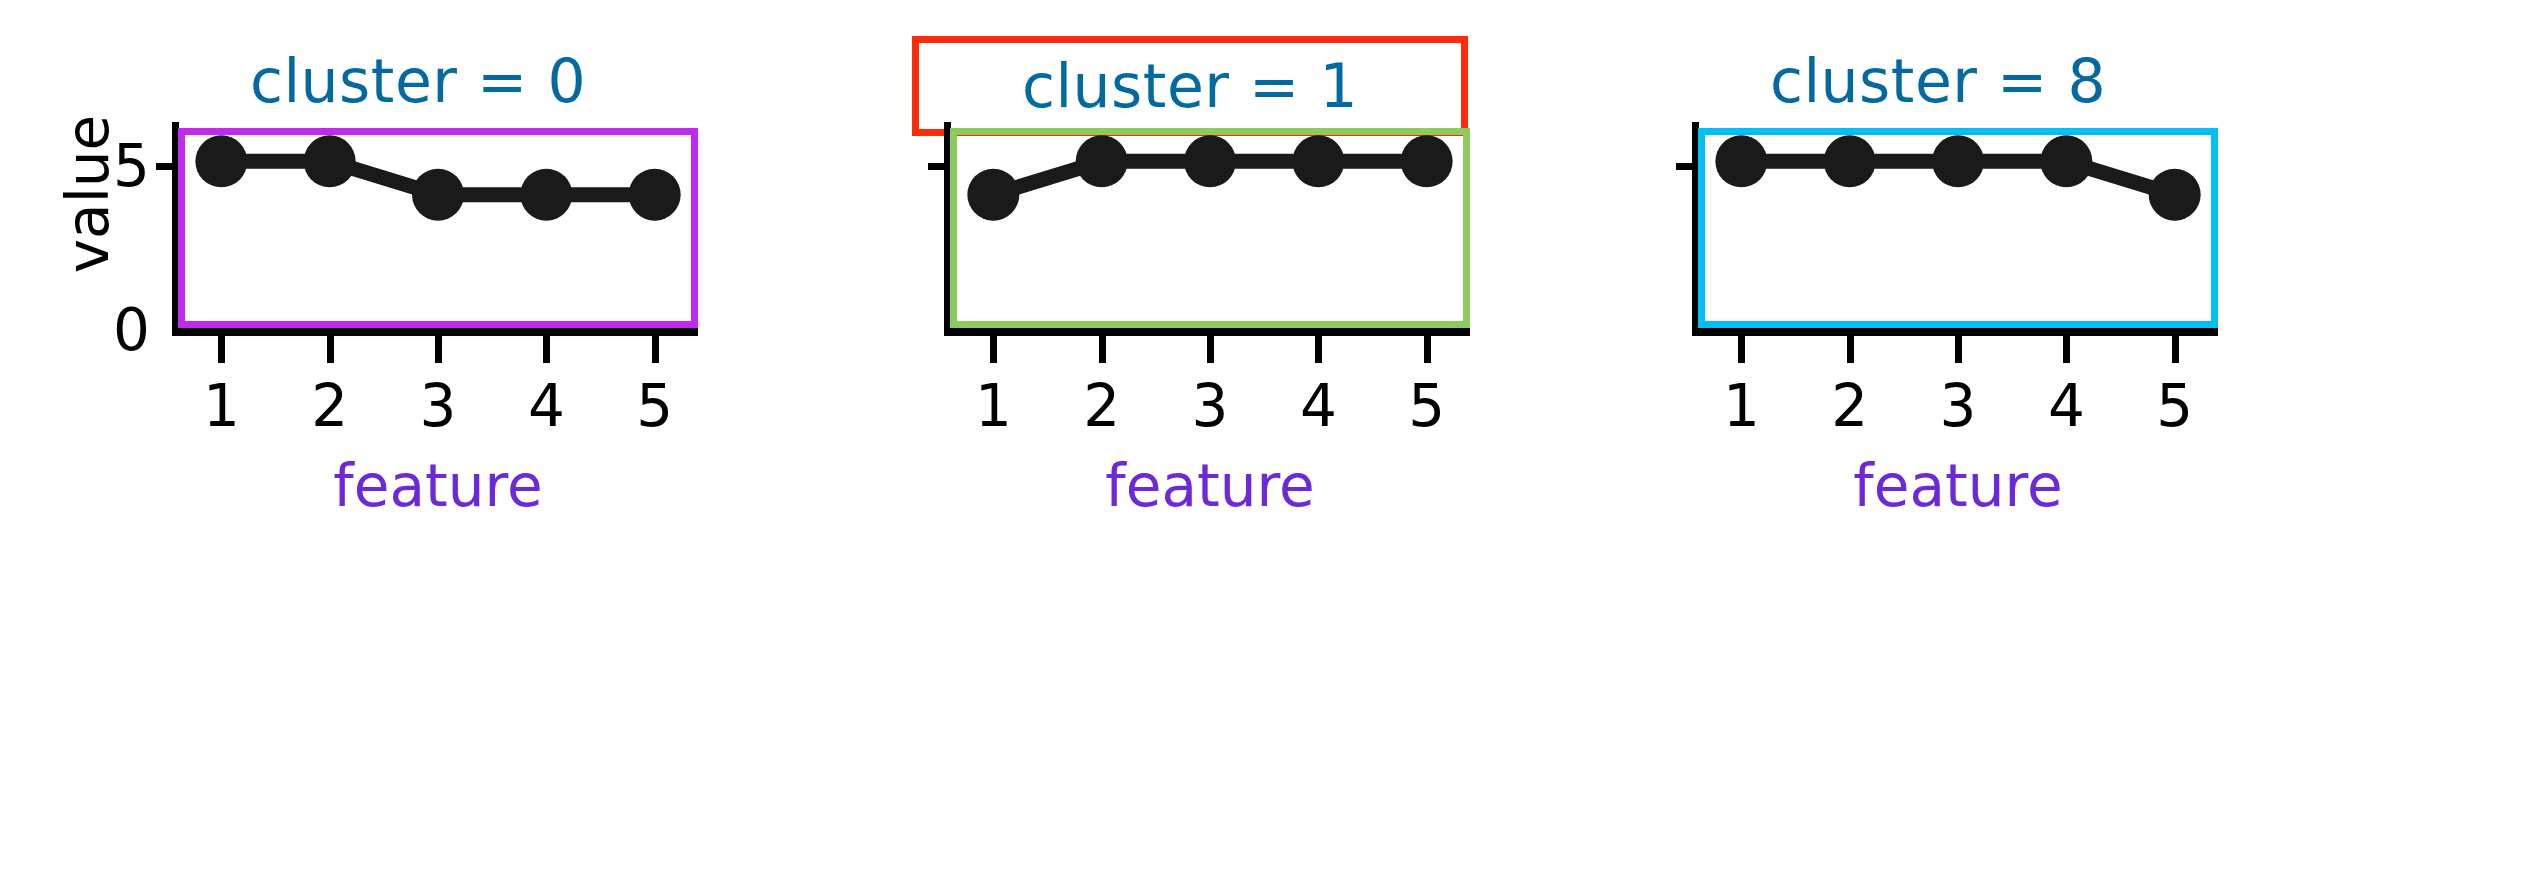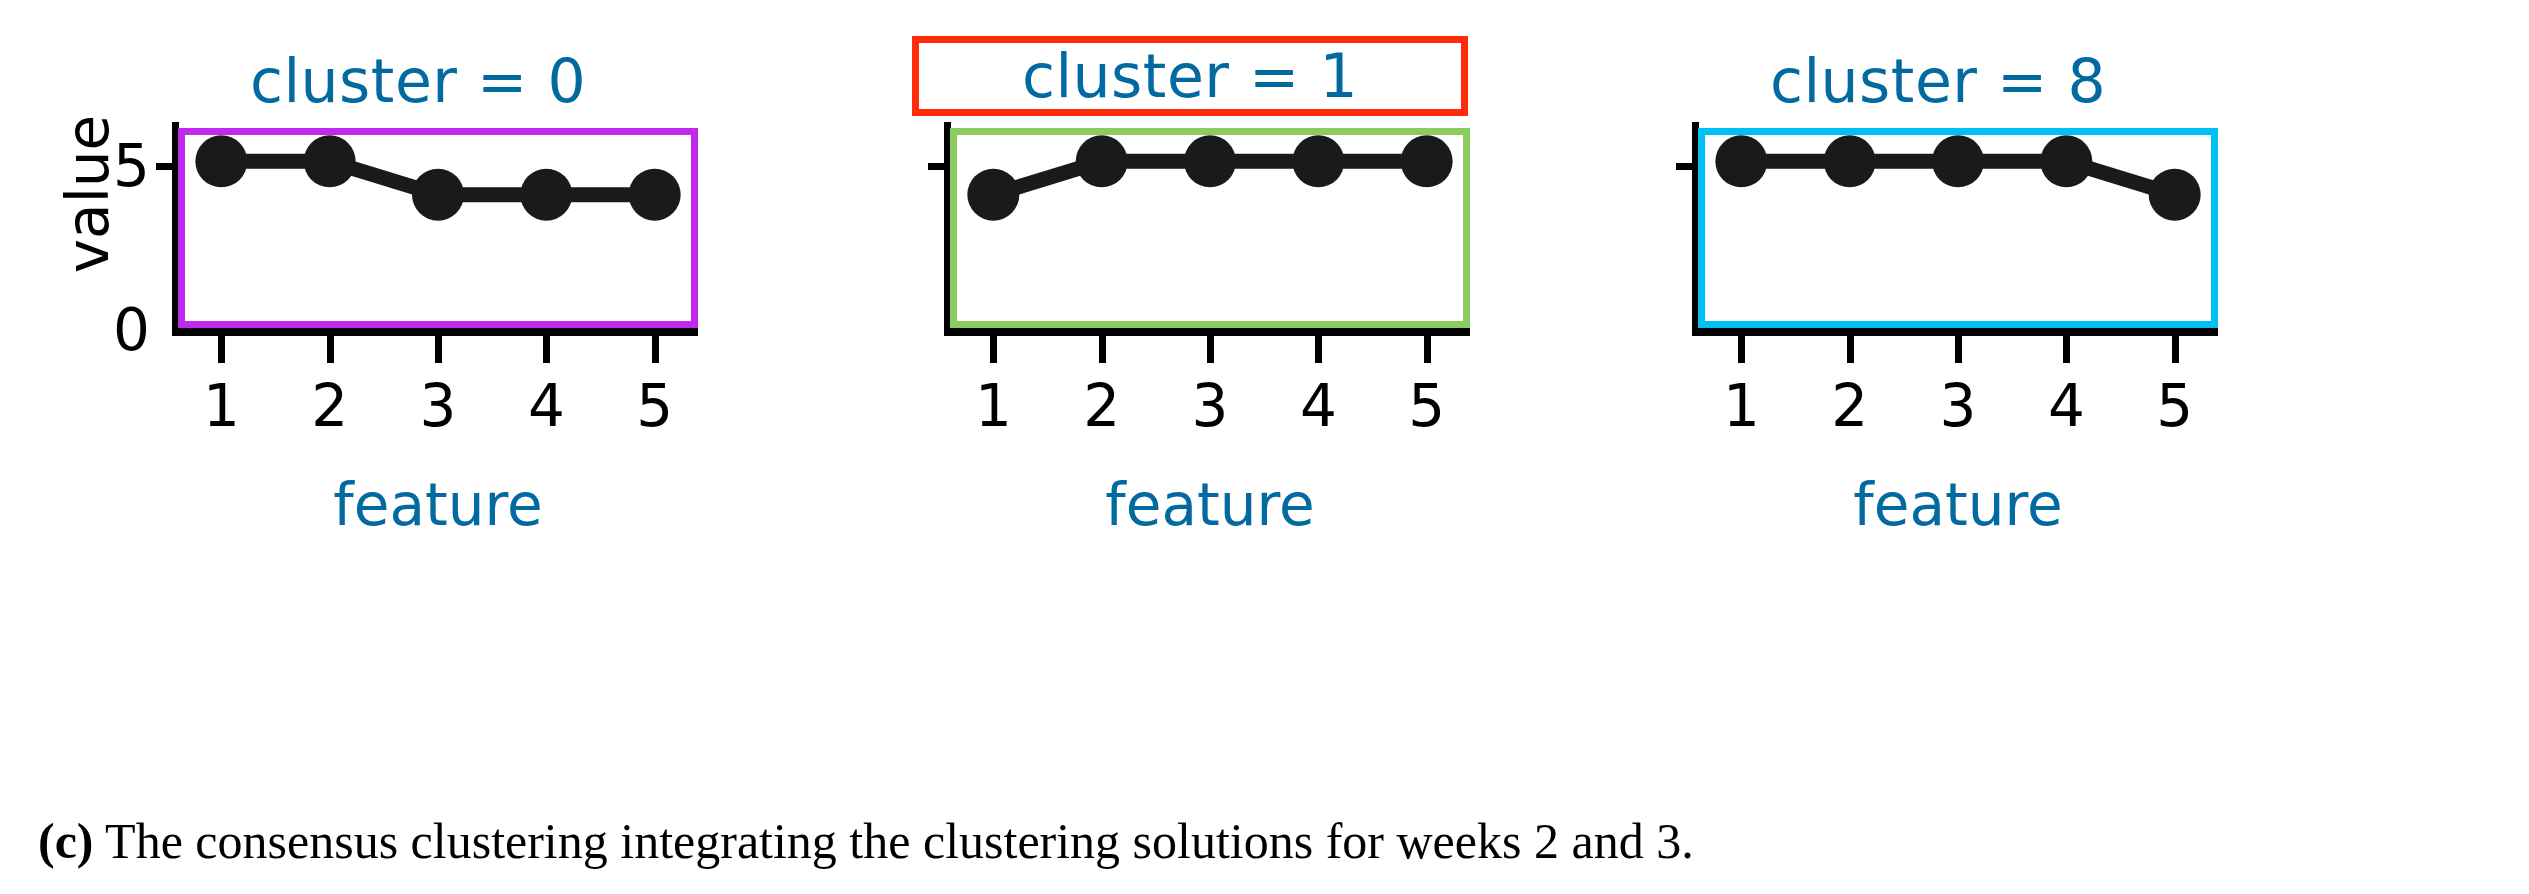--- a/index.html
+++ b/index.html
@@ -13,43 +13,43 @@
   #panel-1{left:800px;}
   #panel-2{left:1548px;}
 
   
   .panel-title{
     position:absolute;left:120px;top:42px;width:540px;height:78px;
     display:flex;align-items:center;justify-content:center;
     font-size:60px;font-weight:400;color:#0369a1;letter-spacing:0.5px;
     font-family:"DejaVu Sans",sans-serif;white-space:nowrap;
   }
-  .panel-title.boxed{border:7px solid #ff2b0a;box-sizing:border-box;left:112px;top:36px;width:556px;height:80px;}
+  .panel-title.boxed{border:7px solid #ff2b0a;box-sizing:border-box;left:112px;top:36px;width:556px;height:100px;}
 
   
   .plot-box{
     position:absolute;left:150px;top:128px;width:520px;height:200px;
     box-sizing:border-box;border:7px solid #000;background:transparent;
   }
 
   
   .y-axis-line{position:absolute;left:144px;top:122px;width:7px;height:212px;background:#000;}
   .y-tick-5{position:absolute;left:128px;top:163px;width:18px;height:7px;background:#000;}
   .y-label-5{position:absolute;left:78px;top:128px;width:44px;height:76px;
     display:flex;align-items:center;justify-content:flex-end;font-size:58px;color:#000;}
   .y-label-0{position:absolute;left:78px;top:292px;width:44px;height:76px;
     display:flex;align-items:center;justify-content:flex-end;font-size:58px;color:#000;}
 
   .x-axis-line{position:absolute;left:144px;top:328px;width:526px;height:8px;background:#000;}
   .x-tick{position:absolute;top:336px;width:7px;height:27px;background:#000;}
 
   .x-ticklabel{position:absolute;top:372px;width:60px;text-align:center;font-size:58px;color:#000;}
 
-  .x-axis-title{position:absolute;left:150px;top:471px;width:520px;text-align:center;
-    font-size:58px;color:#0369a1;}
+  .x-axis-title{position:absolute;left:150px;top:452px;width:520px;text-align:center;
+    font-size:58px;color:#6d28d9;}
 
   
   .y-axis-title{
     position:absolute;left:-70px;top:160px;width:260px;text-align:center;
     font-size:58px;color:#000;transform:rotate(-90deg);transform-origin:center center;
   }
 
   
   .series-svg{position:absolute;left:150px;top:128px;width:520px;height:200px;overflow:visible;}
 
@@ -152,17 +152,14 @@
       <div class="x-tick" style="left: 298.667px;"></div>
       <div class="x-ticklabel" style="left: 271.667px;">2</div>
       <div class="x-tick" style="left: 407px;"></div>
       <div class="x-ticklabel" style="left: 380px;">3</div>
       <div class="x-tick" style="left: 515.333px;"></div>
       <div class="x-ticklabel" style="left: 488.333px;">4</div>
       <div class="x-tick" style="left: 623.667px;"></div>
       <div class="x-ticklabel" style="left: 596.667px;">5</div>
     </div>
 
-  <div id="caption">
-    <span class="cap-tag">(c)</span><span> The consensus clustering integrating the clustering solutions for weeks 2 and 3.</span>
-  </div>
 
 </div>
 
 </body></html>

